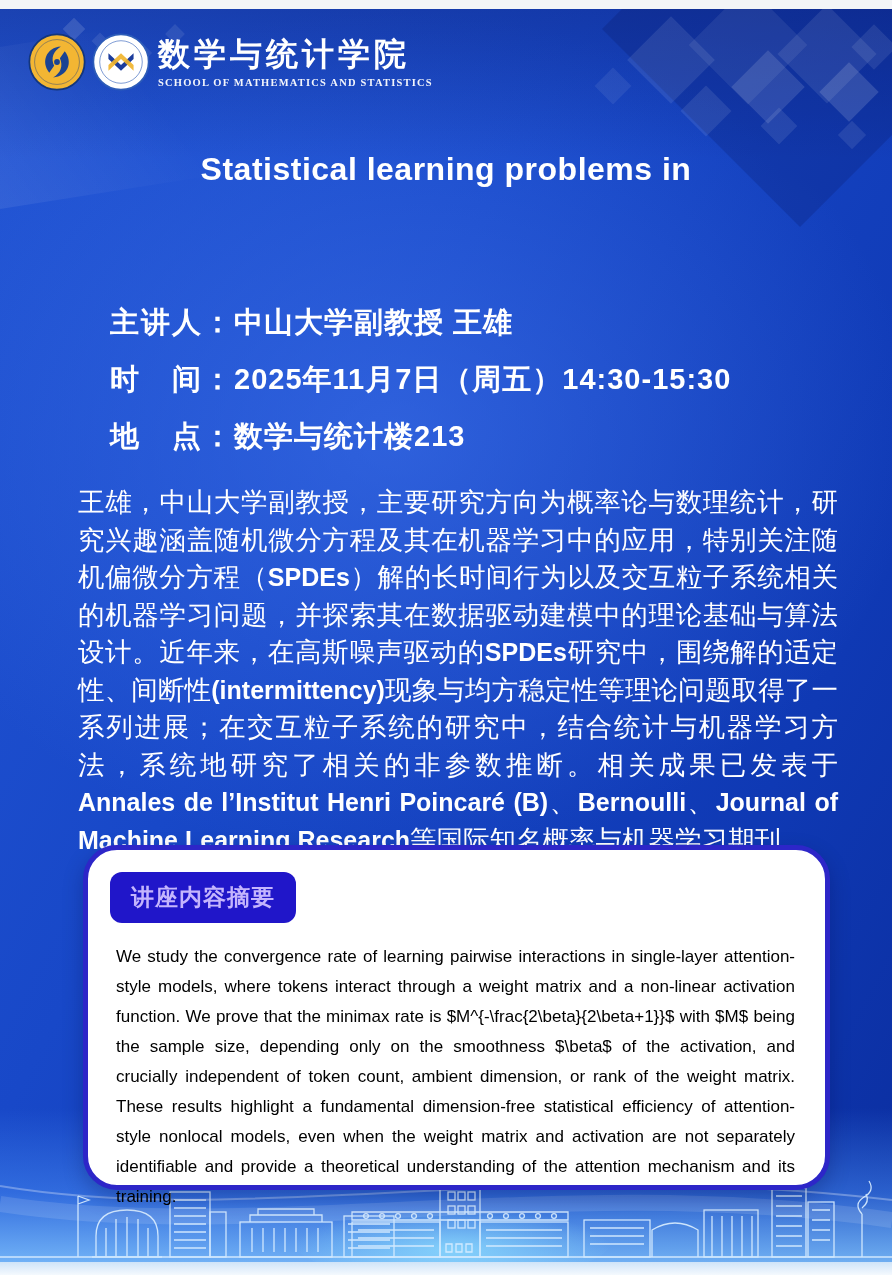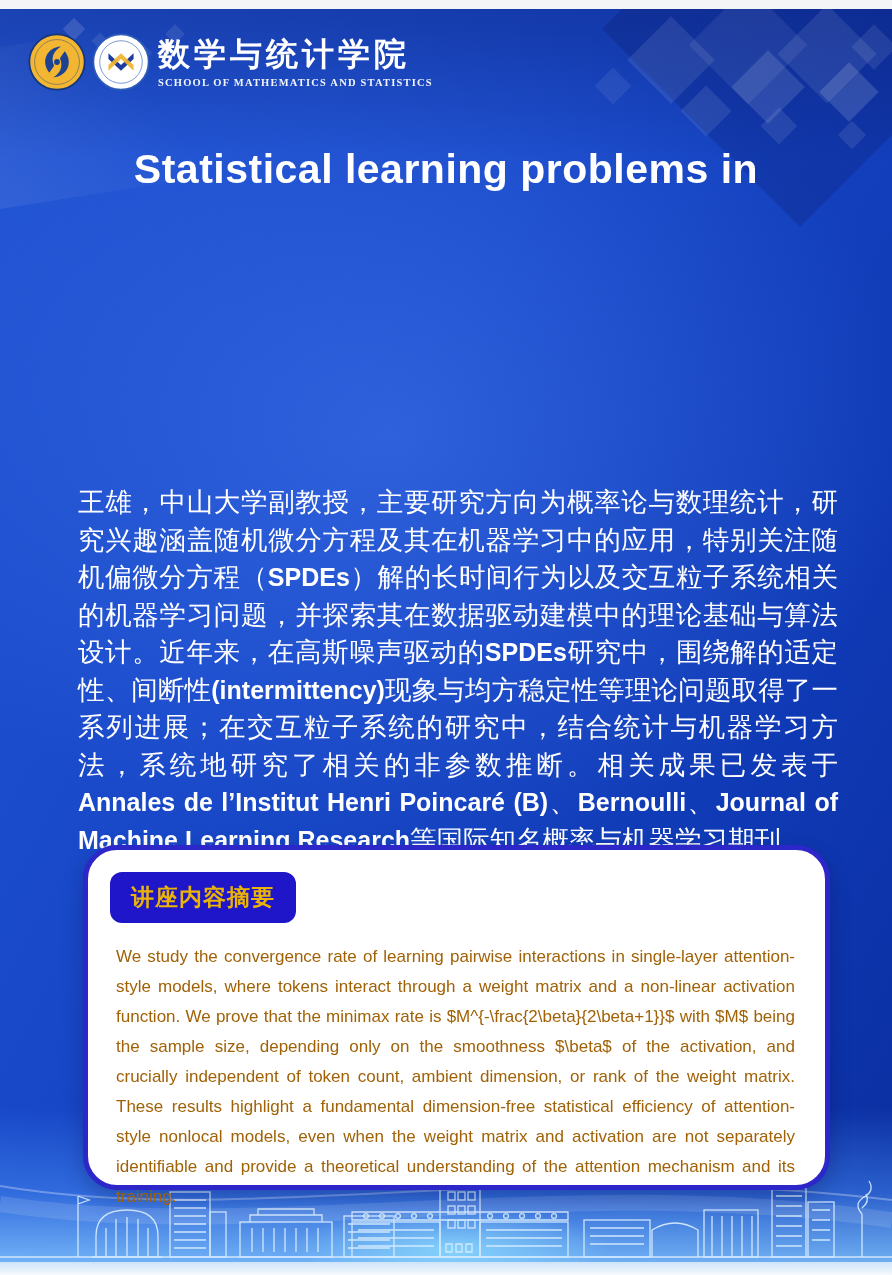--- a/index.html
+++ b/index.html
@@ -29,39 +29,39 @@
   
   .hdr{position:absolute;left:0;top:26px;width:892px;height:80px;z-index:3;}
   .logo{position:absolute;top:7px;width:58px;height:58px;}
   .logo1{left:28px;} .logo2{left:92px;}
   .school{position:absolute;left:158px;top:10px;color:#ffffff;}
   .school-cn{font-family:"Liberation Serif",serif;font-weight:700;font-size:32px;letter-spacing:4px;line-height:36px;}
   .school-en{font-family:"Liberation Serif",serif;font-weight:700;font-size:10.5px;letter-spacing:1.2px;margin-top:5px;opacity:.95;}
 
   
   .title{position:absolute;left:0;top:136px;width:892px;z-index:3;text-align:center;color:#fff;
-    font-weight:700;font-size:41px;line-height:67px;letter-spacing:.5px;margin:0;}
+    font-weight:700;font-size:32px;line-height:67px;letter-spacing:.5px;margin:0;}
 
   
   .info{position:absolute;left:110px;top:294px;z-index:3;color:#fff;font-weight:700;
     font-size:29px;line-height:57px;letter-spacing:1px;}
   .info .lbl{letter-spacing:2px;}
 
   
   .bio{position:absolute;left:66px;top:472px;width:760px;z-index:3;margin:12px;color:#fff;
     font-family:"Liberation Serif",serif;font-size:26.5px;line-height:37.5px;text-align:justify;}
   .bio-b{font-family:"Liberation Sans",sans-serif;font-weight:700;font-size:25px;}
 
   
   .card{position:absolute;left:83px;top:845px;width:747px;height:345px;z-index:5;
     background:#ffffff;border:5px solid #2d26c8;border-radius:34px;box-sizing:border-box;
     box-shadow:0 8px 20px rgba(2,8,60,.25);}
-  .badge{position:absolute;left:22px;top:22px;background:#2016c9;color:#eab308;
+  .badge{position:absolute;left:22px;top:22px;background:#2016c9;color:#c4b5fd;
     font-weight:700;font-size:23px;letter-spacing:1px;padding:10px 21px;border-radius:12px;}
-  .abstract{position:absolute;left:28px;right:30px;top:92px;margin:0;color:#a16207;
+  .abstract{position:absolute;left:28px;right:30px;top:92px;margin:0;color:#000000;
     font-size:17px;line-height:30px;text-align:justify;}
 
   .skyline{position:absolute;left:0;top:1158px;width:892px;height:104px;z-index:2;}
 </style>
 </head>
 <body>
 
 <div class="poster">
 
   <div class="top-strip"></div>
@@ -104,20 +104,25 @@
       <path d="M17 39 L30 27 L43 39 L43 33 L30 21 L17 33 Z" fill="#f0b42e" opacity=".92"></path>
     </svg>
     <div class="school">
       <div class="school-cn">数学与统计学院</div>
       <div class="school-en">SCHOOL OF MATHEMATICS AND STATISTICS</div>
     </div>
   </header>
 
   <h1 class="title"><span>Statistical learning problems in</span><br></h1>
 
+  <div class="info">
+    <div><span class="lbl">主讲人：</span><span>中山大学副教授 王雄</span></div>
+    <div><span class="lbl">时　间：</span><span>2025年11月7日（周五）14:30-15:30</span></div>
+    <div><span class="lbl">地　点：</span><span>数学与统计楼213</span></div>
+  </div>
 
   <p class="bio"><span>王雄，中山大学副教授，主要研究方向为概率论与数理统计，研究兴趣涵盖随机微分方程及其在机器学习中的应用，特别关注随机偏微分方程（</span><b class="bio-b">SPDEs</b><span>）解的长时间行为以及交互粒子系统相关的机器学习问题，并探索其在数据驱动建模中的理论基础与算法设计。近年来，在高斯噪声驱动的</span><b class="bio-b">SPDEs</b><span>研究中，围绕解的适定性、间断性</span><b class="bio-b">(intermittency)</b><span>现象与均方稳定性等理论问题取得了一系列进展；在交互粒子系统的研究中，结合统计与机器学习方法，系统地研究了相关的非参数推断。相关成果已发表于 </span><b class="bio-b">Annales de l’Institut Henri Poincaré (B)</b><span>、</span><b class="bio-b">Bernoulli</b><span>、</span><b class="bio-b">Journal of Machine Learning Research</b><span>等国际知名概率与机器学习期刊。</span></p>
 
   <div class="card">
     <div class="badge">讲座内容摘要</div>
     <p class="abstract">We study the convergence rate of learning pairwise interactions in single-layer attention-style models, where tokens interact through a weight matrix and a non-linear activation function. We prove that the minimax rate is $M^{-\frac{2\beta}{2\beta+1}}$ with $M$ being the sample size, depending only on the smoothness $\beta$ of the activation, and crucially independent of token count, ambient dimension, or rank of the weight matrix. These results highlight a fundamental dimension-free statistical efficiency of attention-style nonlocal models, even when the weight matrix and activation are not separately identifiable and provide a theoretical understanding of the attention mechanism and its training.</p>
   </div>
 
   <svg class="skyline" viewBox="0 0 892 104">
     <defs>

